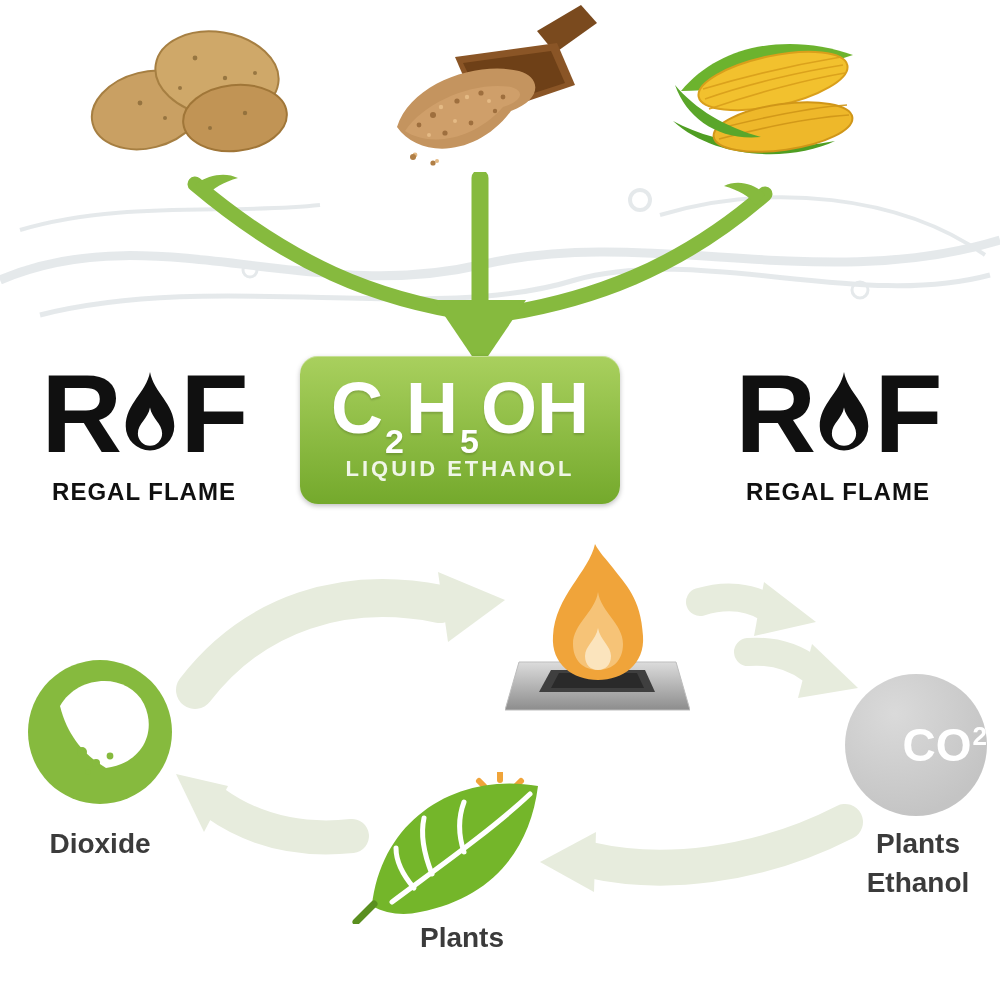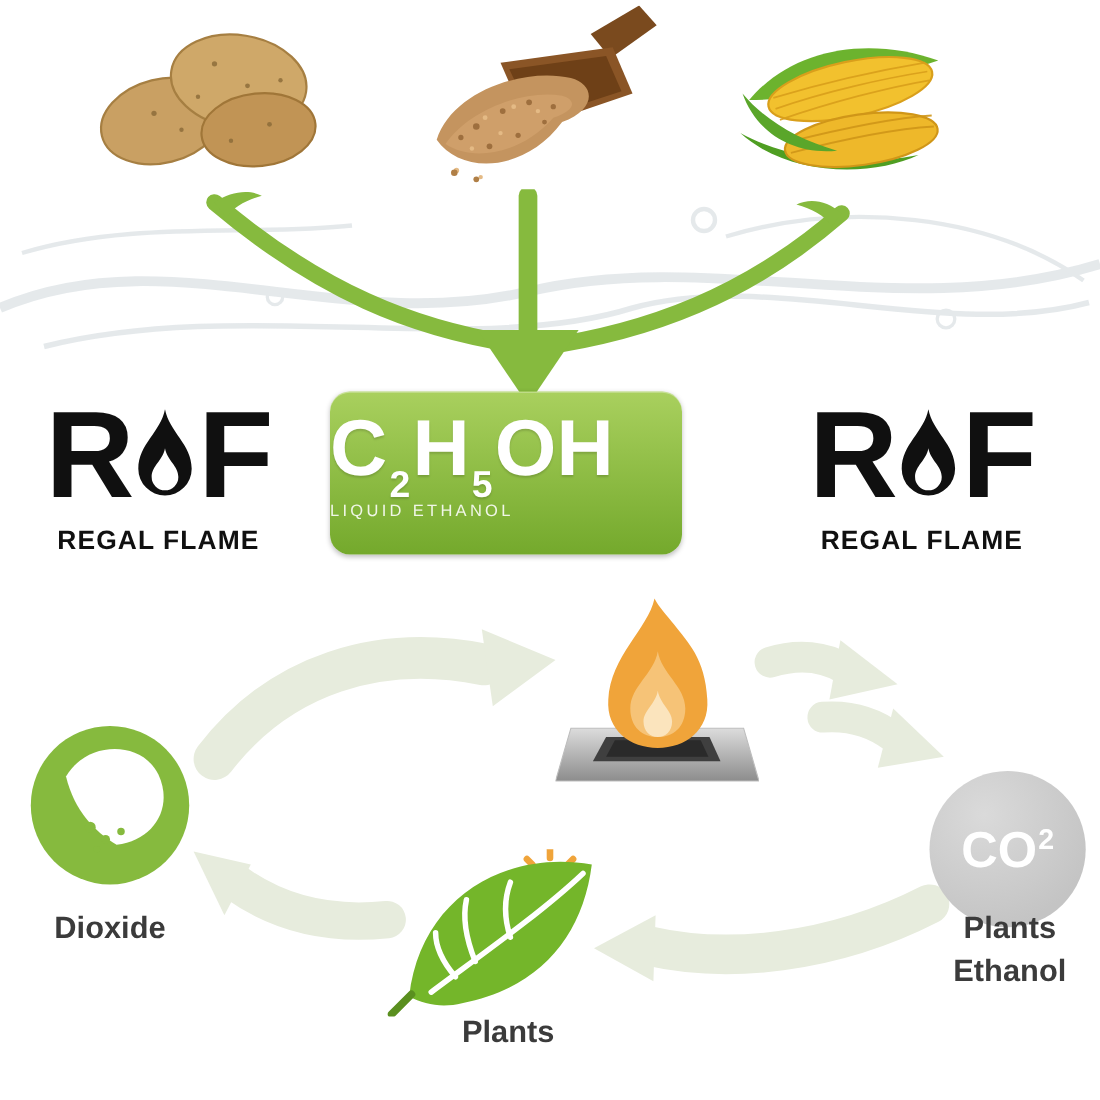--- a/index.html
+++ b/index.html
@@ -20,43 +20,43 @@
   }
   .rf-flame{width:56px;height:88px;margin:0 2px;}
   .rf-name{
     margin-top:8px;font-size:24px;font-weight:700;color:var(--logo_black,#101010);
     letter-spacing:1px;white-space:nowrap;
   }
 
   
   .ethanol-box{
     position:absolute;left:300px;top:356px;width:320px;height:148px;
-    border-radius:18px;
+    border-radius:18px;text-align:center;
     background:linear-gradient(180deg,var(--box_green_light,#abd162),var(--box_green_dark,#74a92c));
     box-shadow:0 2px 5px rgba(0,0,0,.25), inset 0 1px 0 rgba(255,255,255,.35);
   }
   .formula{
     margin-top:16px;font-size:72px;line-height:1;font-weight:700;color:#fff;
     text-shadow:0 2px 2px rgba(0,0,0,.15);
   }
   .formula .sub{font-size:34px;position:relative;top:20px;margin:0 2px;font-weight:700;}
   .formula-sub{
-    margin-top:12px;font-size:15px;letter-spacing:3px;font-weight:400;
+    margin-top:12px;font-size:22px;letter-spacing:3px;font-weight:700;
     color:rgba(255,255,255,.88);
   }
 
   
   .cycle-label{
     position:absolute;text-align:center;font-size:28px;font-weight:700;
     color:var(--label_dark,#3b3b3b);
   }
   .co2-circle{
-    position:absolute;left:845px;top:701px;width:142px;height:142px;border-radius:50%;
+    position:absolute;left:845px;top:674px;width:142px;height:142px;border-radius:50%;
     background:radial-gradient(circle at 35% 28%, #dadada, var(--co2_gray,#c0c0c0) 75%);
-    display:flex;align-items:center;justify-content:center;
+    display:flex;align-items:center;justify-content:flex-end;
   }
   .co2-text{font-size:46px;font-weight:700;color:#fff;}
   .co2-text .sup{font-size:26px;position:relative;top:-16px;margin-left:1px;}
   .ethanol-circle{
     position:absolute;left:28px;top:660px;width:144px;height:144px;border-radius:50%;
     background:var(--brand_green,#86ba3e);overflow:hidden;
   }
 </style>
 </head>
 <body>

